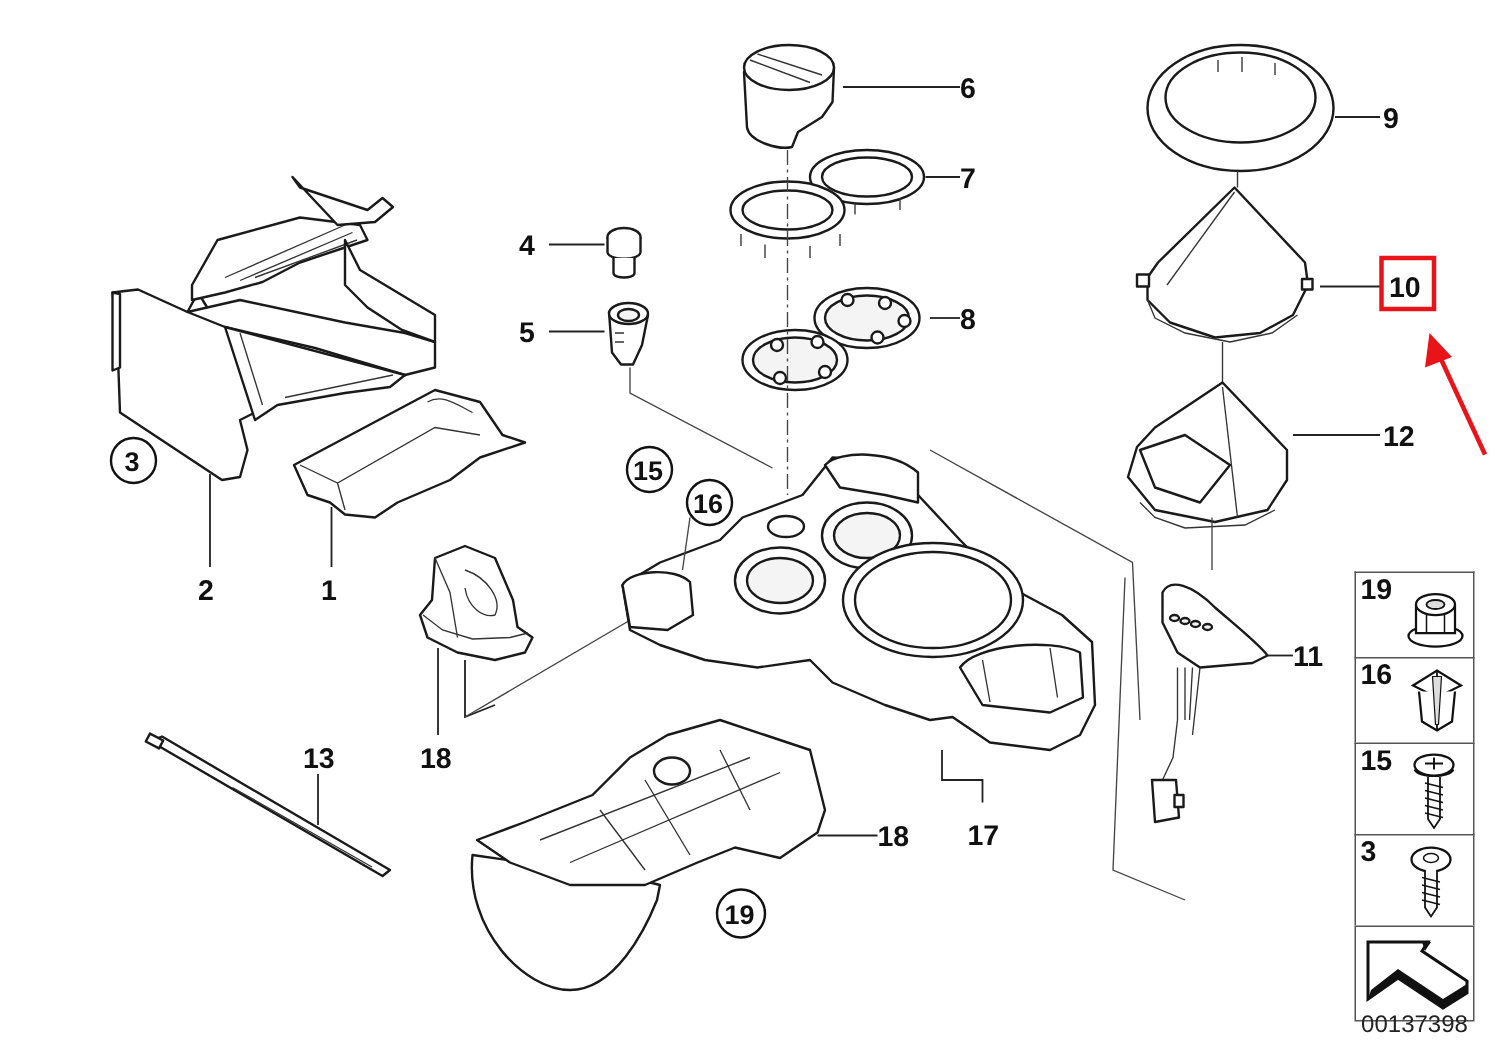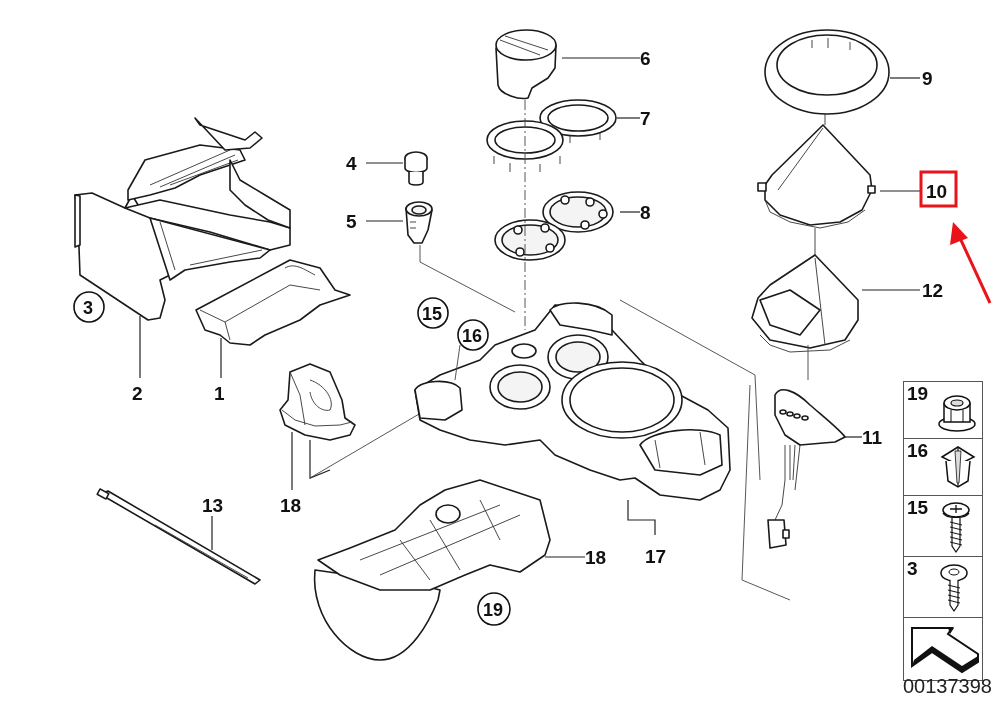--- a/index.html
+++ b/index.html
@@ -18,21 +18,21 @@
   .hl { fill: none; stroke: #e8141a; stroke-width: 3; }
   .arrow { stroke: #e8141a; stroke-width: 3; fill: none; }
   .arrowhead { fill: #e8141a; }
   #legend { position: absolute; left: 903px; top: 381px; width: 80px; }
   .legend-cell { width: 78px; border: 1px solid #555; border-bottom: none; position: relative; background: #fff; }
   .legend-cell:last-of-type { border-bottom: 1px solid #555; }
   .legend-num { position: absolute; left: 3px; top: 1px; font-weight: bold; font-size: 19px; color: #111;
                 font-family: "Liberation Sans", sans-serif; }
   .legend-icon { position: absolute; }
   #diagram-id { position: absolute; left: 903px; top: 675px; width: 80px; text-align: center;
-                font-size: 20px; color: #222; font-family: "Liberation Sans", sans-serif; }
+                font-size: 16px; color: #222; font-family: "Liberation Sans", sans-serif; }
 </style>
 </head>
 <body>
 
 <svg id="stage" viewBox="0 0 1000 705">
 
   <g>
     <path class="part" d="M75,195 L92,193 L125,208 L132,195 L140,208 L160,210 L208,228 L270,250 L250,255 L190,265 L160,280 L165,300 L160,318 L148,320 L80,275 L78,220 Z"></path>
     <path class="part" d="M75,195 L80,196 L80,245 L75,247 Z"></path>
     <path class="part" d="M125,208 L160,200 L230,215 L270,222 L290,228 L290,245 L270,250 L210,232 L150,218 Z"></path>

